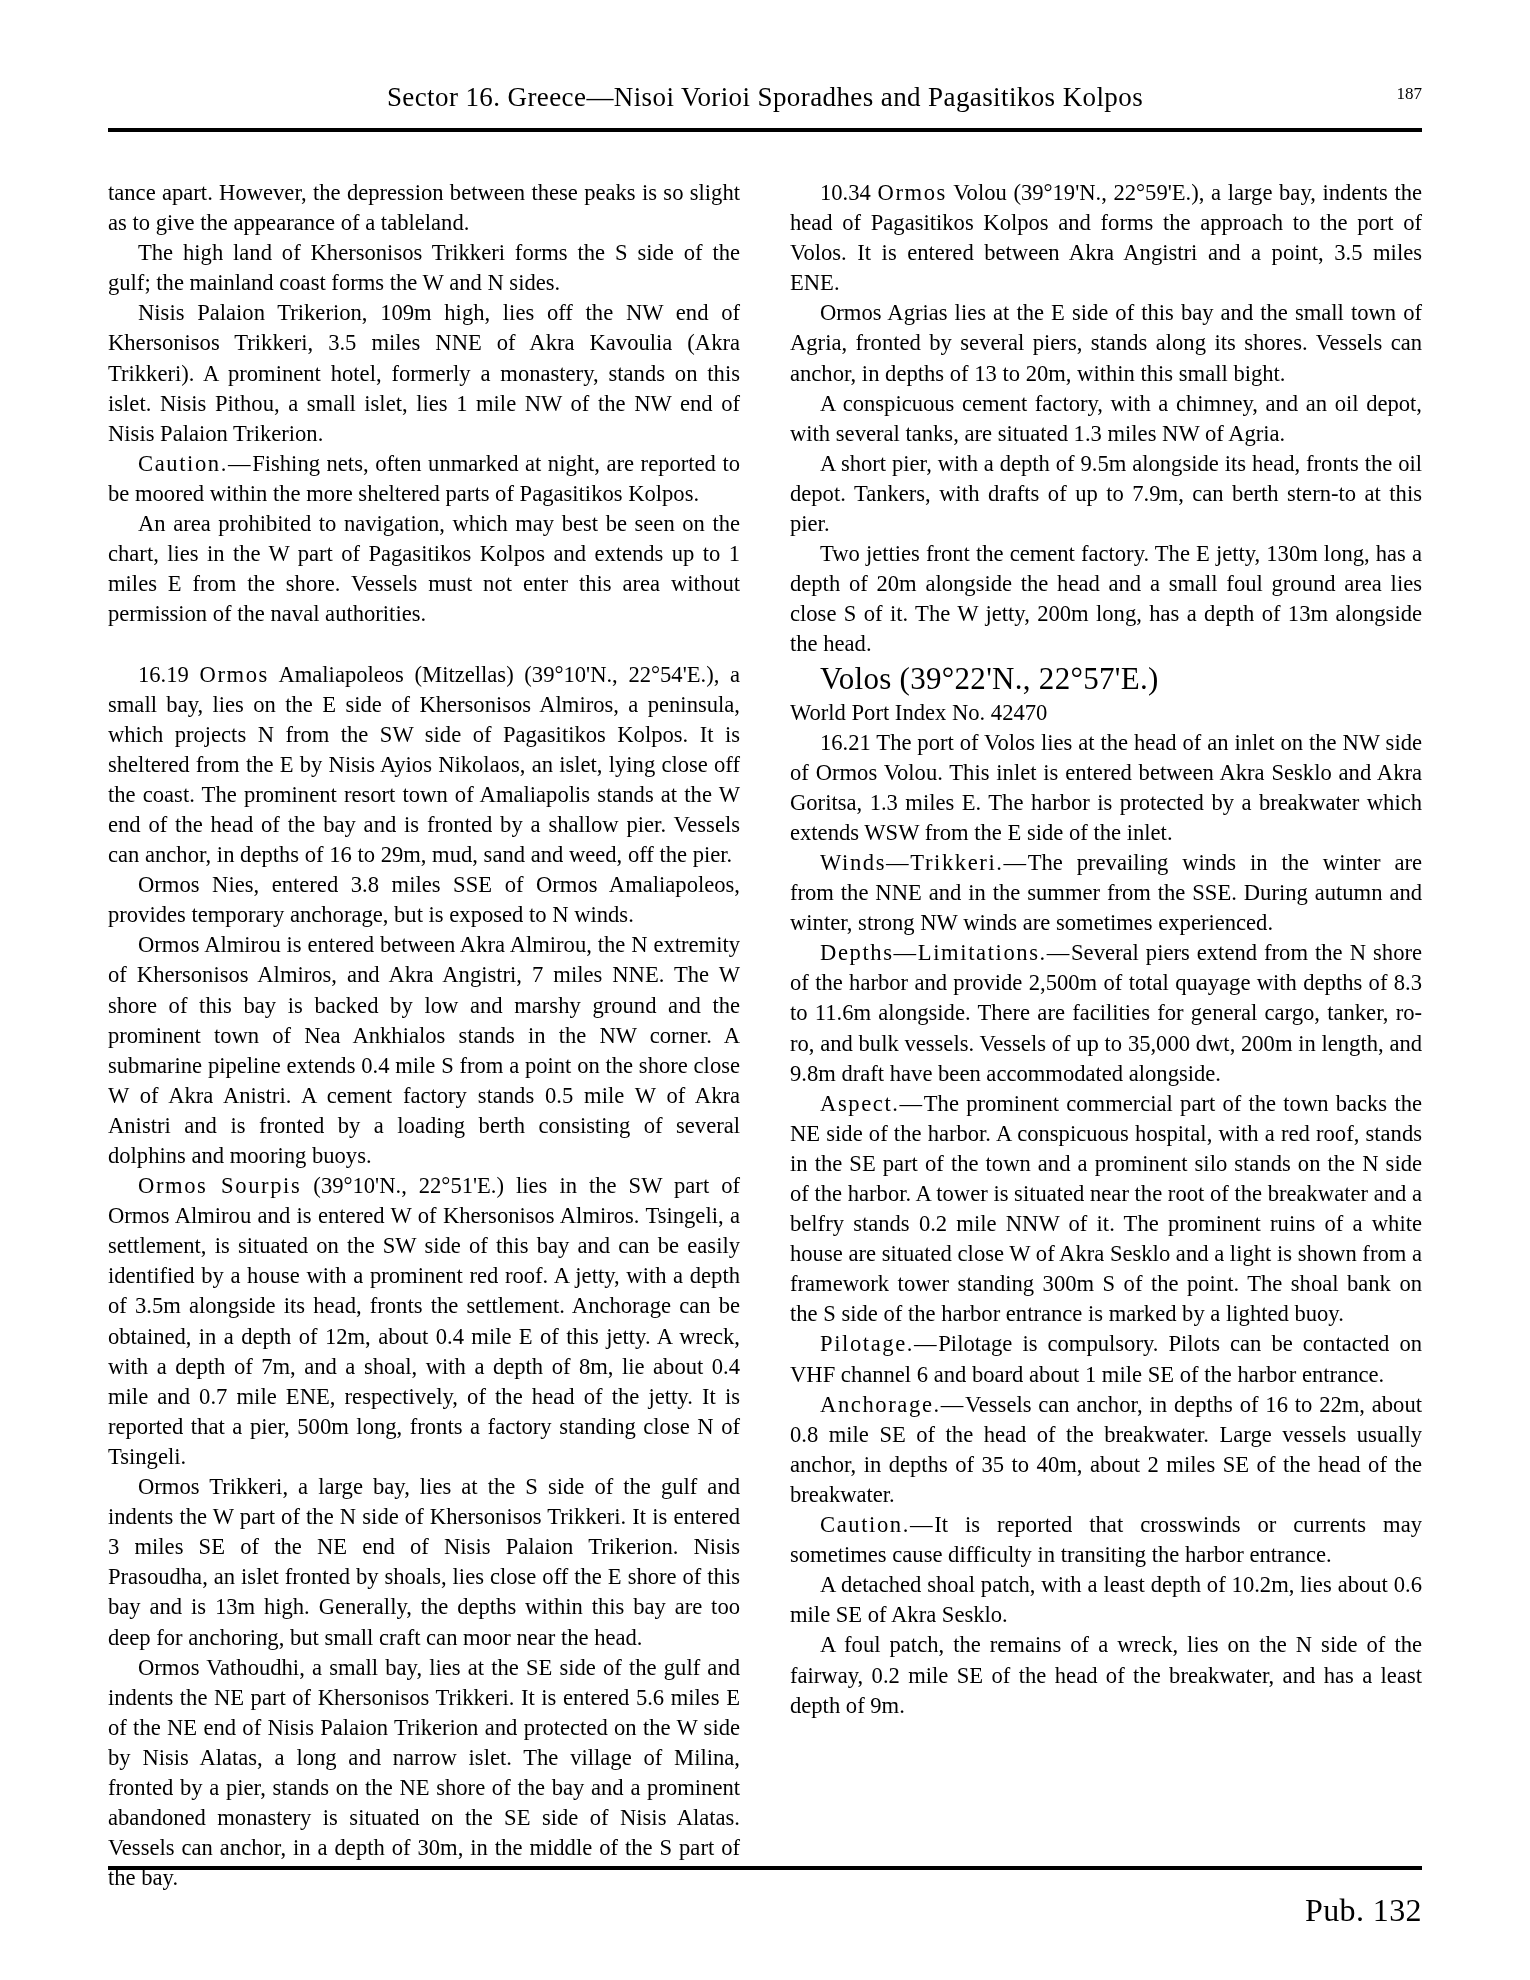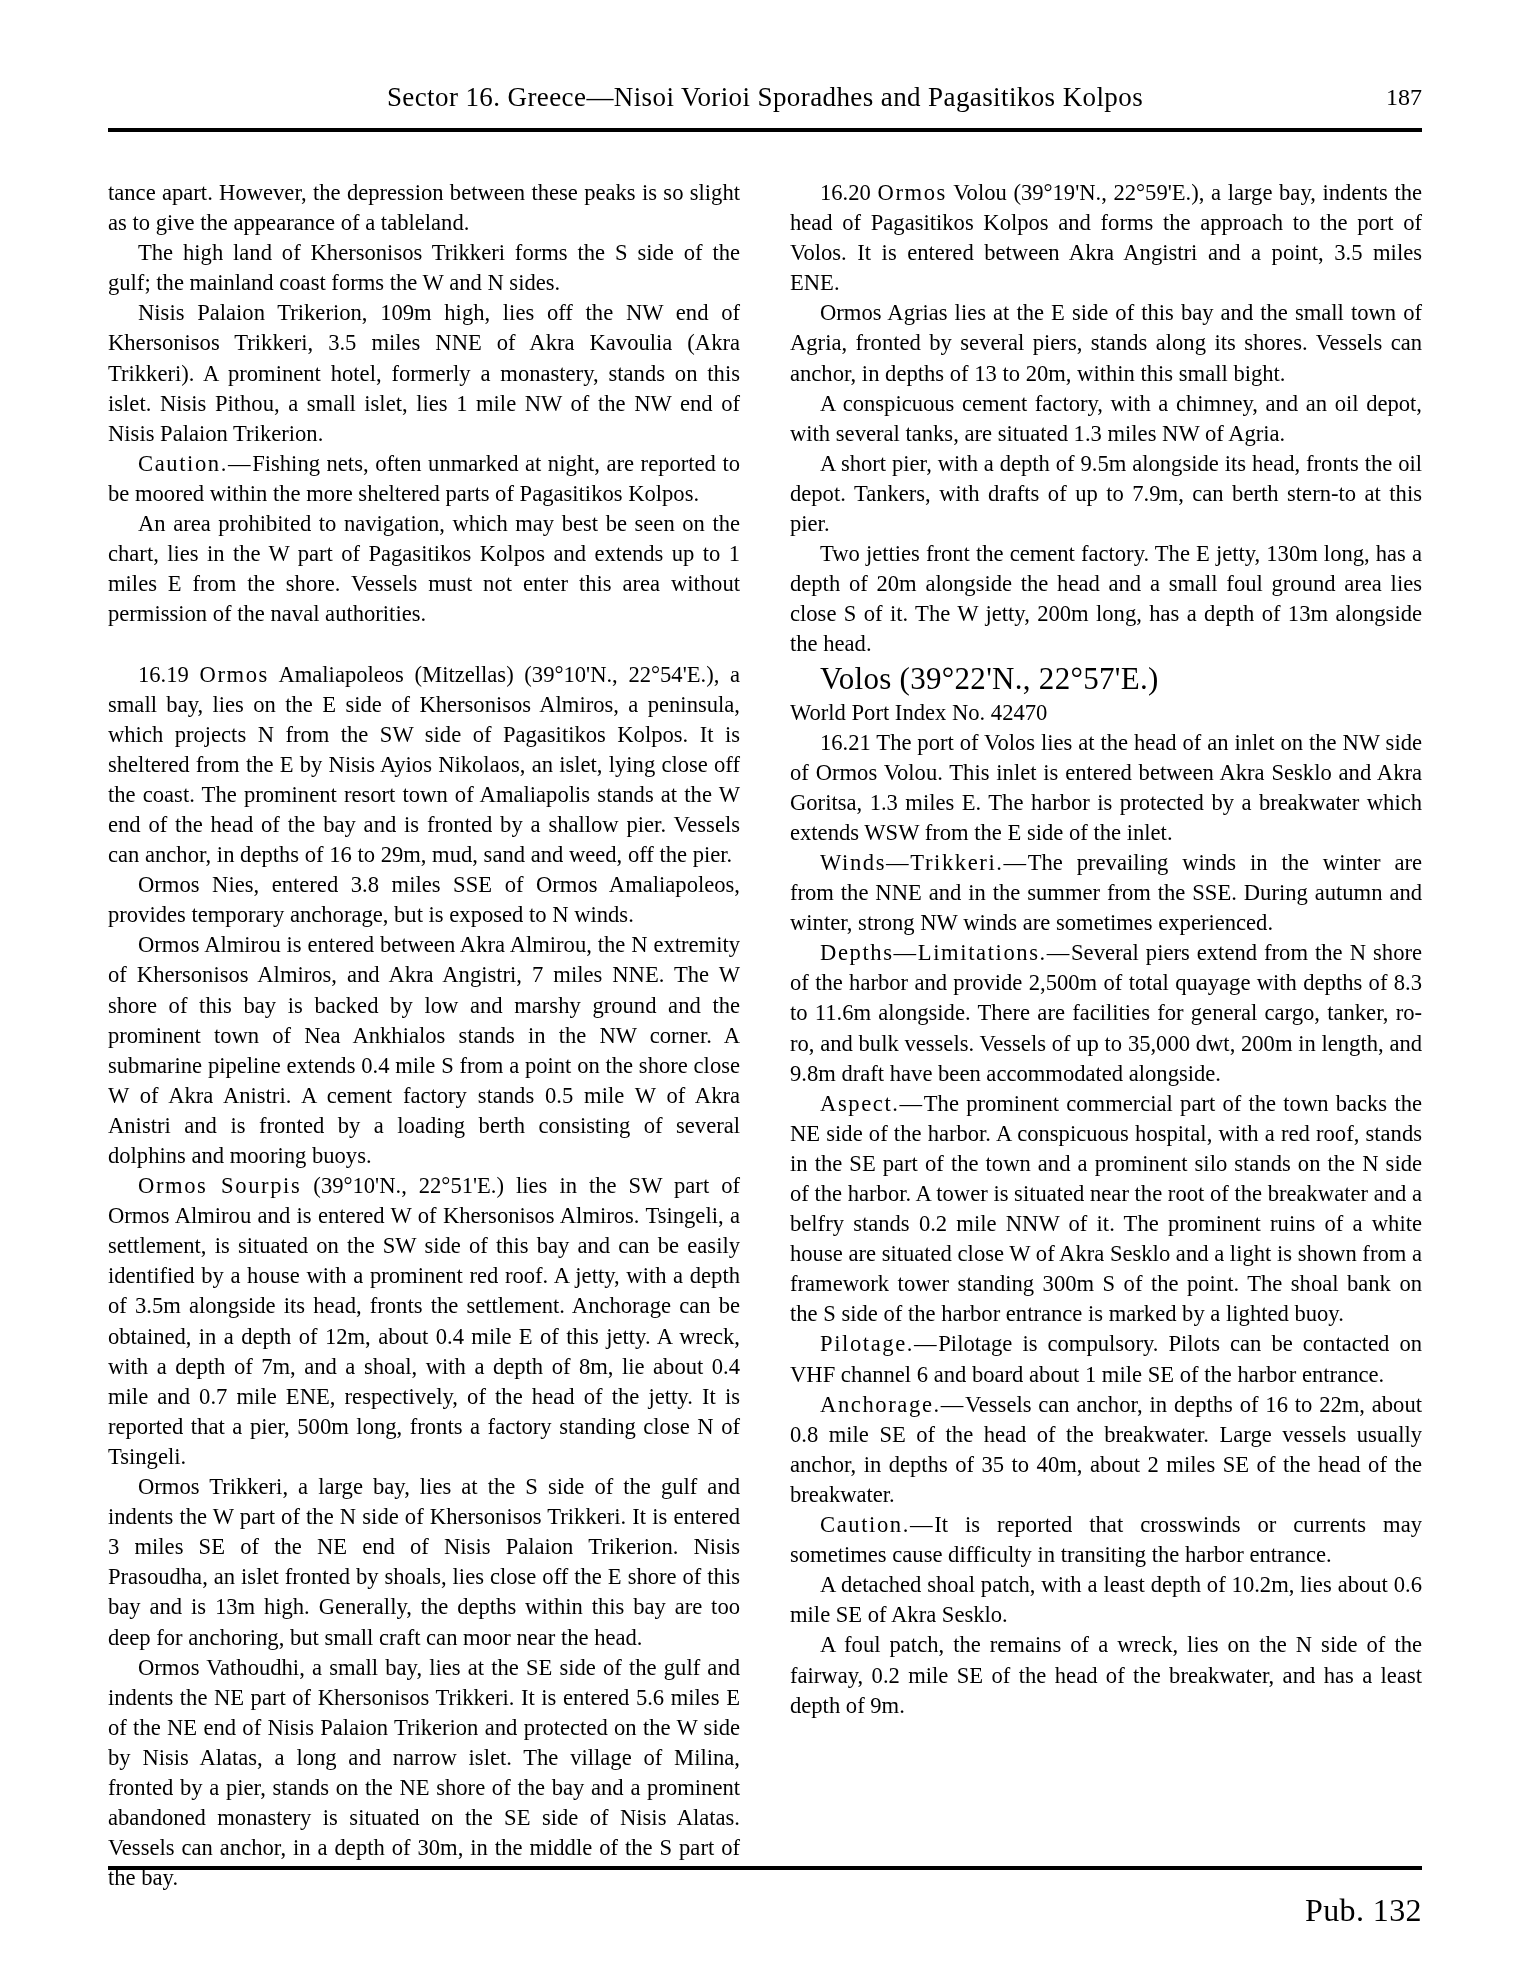--- a/index.html
+++ b/index.html
@@ -39,21 +39,21 @@
     width: 1314px;
     text-align: center;
     font-size: 27px;
     letter-spacing: 0.4px;
     white-space: nowrap;
   }
   .runhead-folio {
     position: absolute;
     right: 0;
     top: 2px;
-    font-size: 24px;
+    font-size: 17px;
   }
   .rule-top {
     position: absolute;
     left: 108px;
     top: 128px;
     width: 1314px;
     height: 4px;
     background: #000;
   }
 
@@ -146,21 +146,21 @@
         <p><span class="tracked">Caution.—</span><span>Fishing nets, often unmarked at night, are reported to be moored within the more sheltered parts of Pagasitikos Kolpos.</span></p>
         <p><span>An area prohibited to navigation, which may best be seen on the chart, lies in the W part of Pagasitikos Kolpos and extends up to 1 miles E from the shore. Vessels must not enter this area without permission of the naval authorities.</span></p>
         <p class="gap-before"><span>16.19 </span><span class="tracked">Ormos</span><span> Amaliapoleos (Mitzellas) (39°10'N., 22°54'E.), a small bay, lies on the E side of Khersonisos Almiros, a peninsula, which projects N from the SW side of Pagasitikos Kolpos. It is sheltered from the E by Nisis Ayios Nikolaos, an islet, lying close off the coast. The prominent resort town of Amaliapolis stands at the W end of the head of the bay and is fronted by a shallow pier. Vessels can anchor, in depths of 16 to 29m, mud, sand and weed, off the pier.</span></p>
         <p><span>Ormos Nies, entered 3.8 miles SSE of Ormos Amaliapoleos, provides temporary anchorage, but is exposed to N winds.</span></p>
         <p><span>Ormos Almirou is entered between Akra Almirou, the N extremity of Khersonisos Almiros, and Akra Angistri, 7 miles NNE. The W shore of this bay is backed by low and marshy ground and the prominent town of Nea Ankhialos stands in the NW corner. A submarine pipeline extends 0.4 mile S from a point on the shore close W of Akra Anistri. A cement factory stands 0.5 mile W of Akra Anistri and is fronted by a loading berth consisting of several dolphins and mooring buoys.</span></p>
         <p><span class="tracked">Ormos Sourpis</span><span> (39°10'N., 22°51'E.) lies in the SW part of Ormos Almirou and is entered W of Khersonisos Almiros. Tsingeli, a settlement, is situated on the SW side of this bay and can be easily identified by a house with a prominent red roof. A jetty, with a depth of 3.5m alongside its head, fronts the settlement. Anchorage can be obtained, in a depth of 12m, about 0.4 mile E of this jetty. A wreck, with a depth of 7m, and a shoal, with a depth of 8m, lie about 0.4 mile and 0.7 mile ENE, respectively, of the head of the jetty. It is reported that a pier, 500m long, fronts a factory standing close N of Tsingeli.</span></p>
         <p><span>Ormos Trikkeri, a large bay, lies at the S side of the gulf and indents the W part of the N side of Khersonisos Trikkeri. It is entered 3 miles SE of the NE end of Nisis Palaion Trikerion. Nisis Prasoudha, an islet fronted by shoals, lies close off the E shore of this bay and is 13m high. Generally, the depths within this bay are too deep for anchoring, but small craft can moor near the head.</span></p>
         <p><span>Ormos Vathoudhi, a small bay, lies at the SE side of the gulf and indents the NE part of Khersonisos Trikkeri. It is entered 5.6 miles E of the NE end of Nisis Palaion Trikerion and protected on the W side by Nisis Alatas, a long and narrow islet. The village of Milina, fronted by a pier, stands on the NE shore of the bay and a prominent abandoned monastery is situated on the SE side of Nisis Alatas. Vessels can anchor, in a depth of 30m, in the middle of the S part of the bay.</span></p>
       </div>
     <div class="col" id="col-right">
-        <p><span>16.20 </span><span class="tracked">Ormos</span><span> Volou (39°19'N., 22°59'E.), a large bay, indents the head of Pagasitikos Kolpos and forms the approach to the port of Volos. It is entered between Akra Angistri and a point, 3.5 miles ENE.</span></p>
+        <p><span>10.34 </span><span class="tracked">Ormos</span><span> Volou (39°19'N., 22°59'E.), a large bay, indents the head of Pagasitikos Kolpos and forms the approach to the port of Volos. It is entered between Akra Angistri and a point, 3.5 miles ENE.</span></p>
         <p><span>Ormos Agrias lies at the E side of this bay and the small town of Agria, fronted by several piers, stands along its shores. Vessels can anchor, in depths of 13 to 20m, within this small bight.</span></p>
         <p><span>A conspicuous cement factory, with a chimney, and an oil depot, with several tanks, are situated 1.3 miles NW of Agria.</span></p>
         <p><span>A short pier, with a depth of 9.5m alongside its head, fronts the oil depot. Tankers, with drafts of up to 7.9m, can berth stern-to at this pier.</span></p>
         <p><span>Two jetties front the cement factory. The E jetty, 130m long, has a depth of 20m alongside the head and a small foul ground area lies close S of it. The W jetty, 200m long, has a depth of 13m alongside the head.</span></p>
         <p class="sec-heading">Volos (39°22'N., 22°57'E.)</p>
         <p class="wpi noindent">World Port Index No. 42470</p>
         <p><span>16.21 </span><span>The port of Volos lies at the head of an inlet on the NW side of Ormos Volou. This inlet is entered between Akra Sesklo and Akra Goritsa, 1.3 miles E. The harbor is protected by a breakwater which extends WSW from the E side of the inlet.</span></p>
         <p><span class="tracked">Winds—Trikkeri.—</span><span>The prevailing winds in the winter are from the NNE and in the summer from the SSE. During autumn and winter, strong NW winds are sometimes experienced.</span></p>
         <p><span class="tracked">Depths—Limitations.—</span><span>Several piers extend from the N shore of the harbor and provide 2,500m of total quayage with depths of 8.3 to 11.6m alongside. There are facilities for general cargo, tanker, ro-ro, and bulk vessels. Vessels of up to 35,000 dwt, 200m in length, and 9.8m draft have been accommodated alongside.</span></p>
         <p><span class="tracked">Aspect.—</span><span>The prominent commercial part of the town backs the NE side of the harbor. A conspicuous hospital, with a red roof, stands in the SE part of the town and a prominent silo stands on the N side of the harbor. A tower is situated near the root of the breakwater and a belfry stands 0.2 mile NNW of it. The prominent ruins of a white house are situated close W of Akra Sesklo and a light is shown from a framework tower standing 300m S of the point. The shoal bank on the S side of the harbor entrance is marked by a lighted buoy.</span></p>

